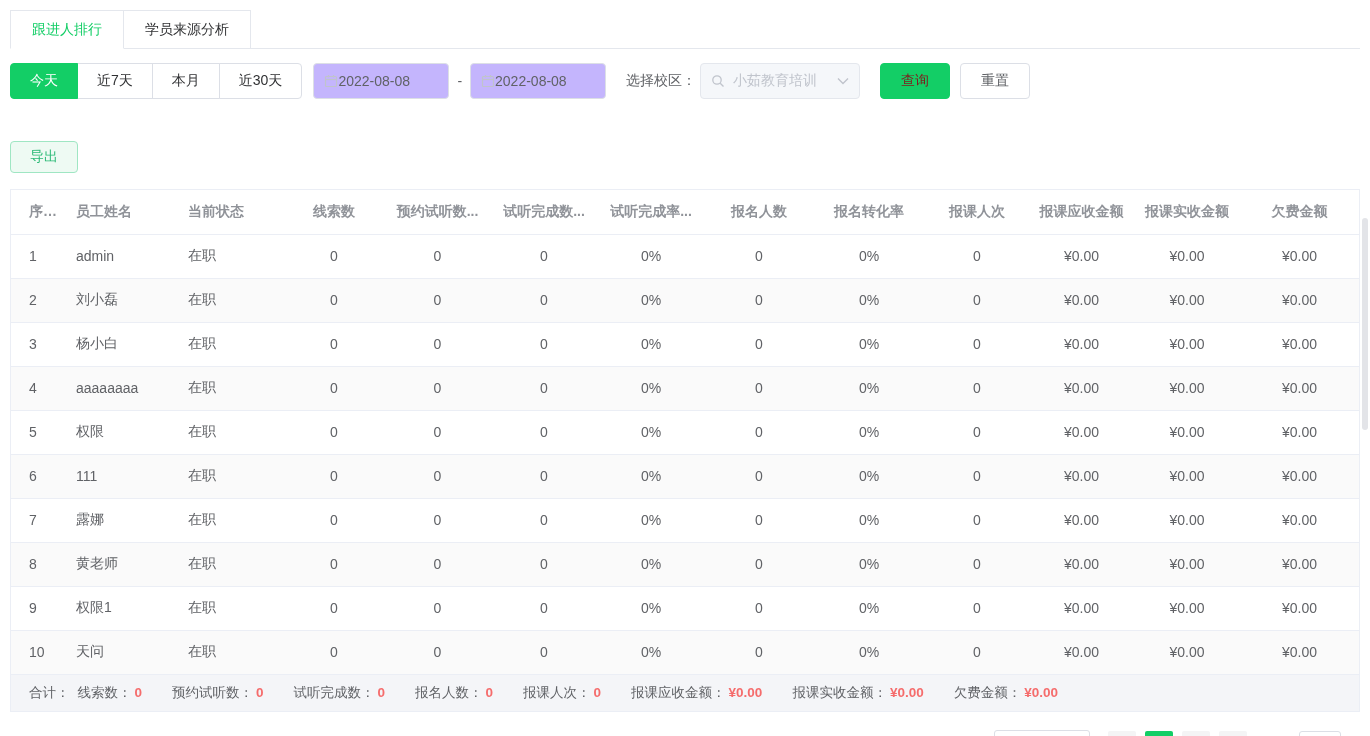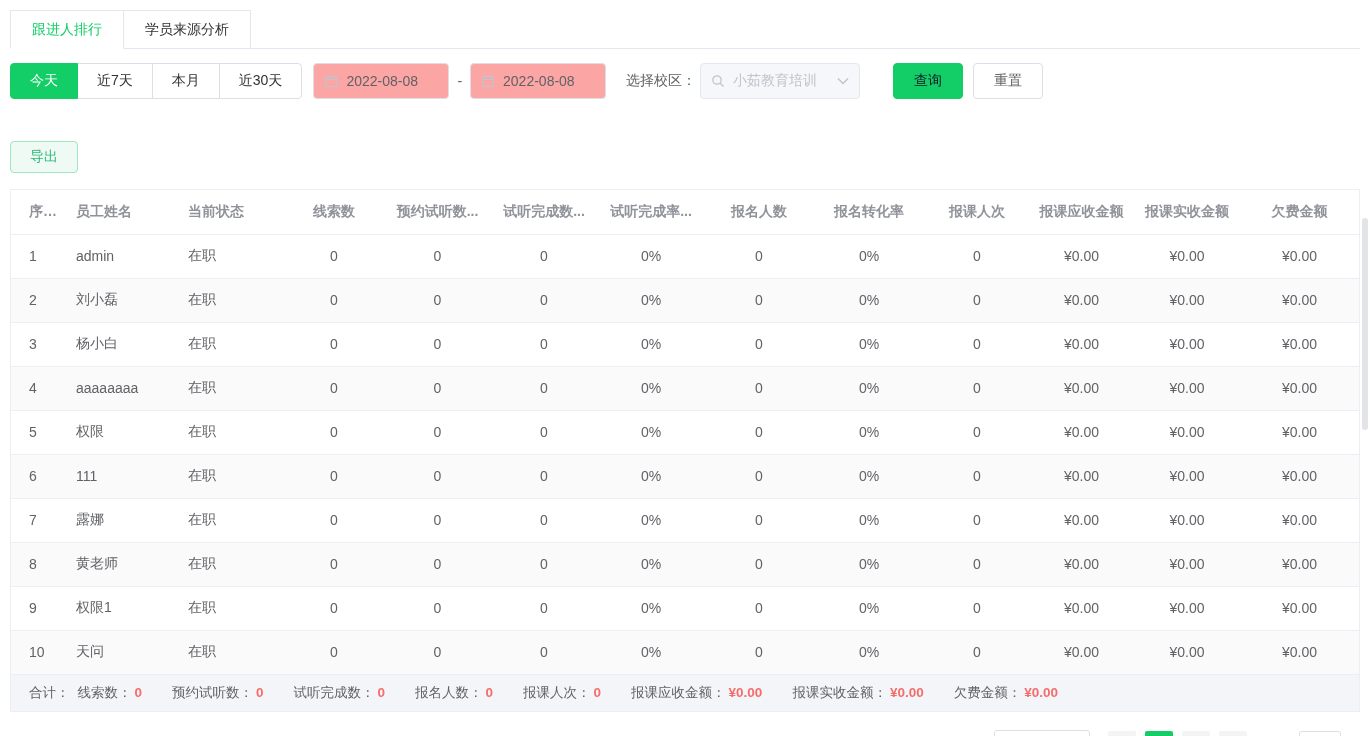--- a/index.html
+++ b/index.html
@@ -37,38 +37,38 @@
   .range-btn{
     height:36px;padding:4px 19px;border:1px solid var(--border);background:#fff;
     color:var(--txt-dark);font:inherit;cursor:pointer;margin-left:-1px;white-space:nowrap;
   }
   .range-btn:first-child{border-radius:4px 0 0 4px;margin-left:0}
   .range-btn:last-child{border-radius:0 4px 4px 0}
   .range-btn.active{background:var(--green);border-color:var(--green);color:#fff;position:relative;z-index:1}
 
   .date-input{
     width:136px;height:36px;border:1px solid var(--border);border-radius:4px;
-    display:flex;align-items:center;gap:8px;padding:0 10px;margin-left:11px;background:#fca5a5;
+    display:flex;align-items:center;padding:0 10px;margin-left:11px;background:#c4b5fd;
   }
   .date-input input{
     border:none;outline:none;width:100%;font:inherit;color:var(--txt);background:transparent;padding:0;
   }
   .range-sep{margin-left:8px;color:var(--txt)}
   .date-input.second{margin-left:8px}
 
   .campus-label{margin-left:20px;white-space:nowrap}
   .campus-select{
     width:160px;height:36px;background:#f5f7fa;border:1px solid #e4e7ed;border-radius:4px;
     display:flex;align-items:center;gap:8px;padding:0 10px;color:var(--placeholder);
     cursor:not-allowed;margin-left:4px;white-space:nowrap;
   }
   .campus-select .grow{flex:1;overflow:hidden;text-overflow:ellipsis}
 
   .btn{height:36px;padding:0 20px;border-radius:4px;font:inherit;cursor:pointer;white-space:nowrap}
-  .btn-primary{background:var(--green);border:1px solid var(--green);color:#0f172a;margin-left:33px}
+  .btn-primary{background:var(--green);border:1px solid var(--green);color:#7f1d1d;margin-left:20px}
   .btn-plain{background:#fff;border:1px solid var(--border);color:var(--txt);margin-left:10px}
 
   
   .export-btn{
     margin-top:42px;height:32px;padding:0 19px;border-radius:4px;font:inherit;cursor:pointer;
     background:#eefaf3;border:1px solid #9fe6c3;color:#2bba76;
   }
 
   
   .table-wrap{margin-top:16px;border:1px solid var(--border-light)}

